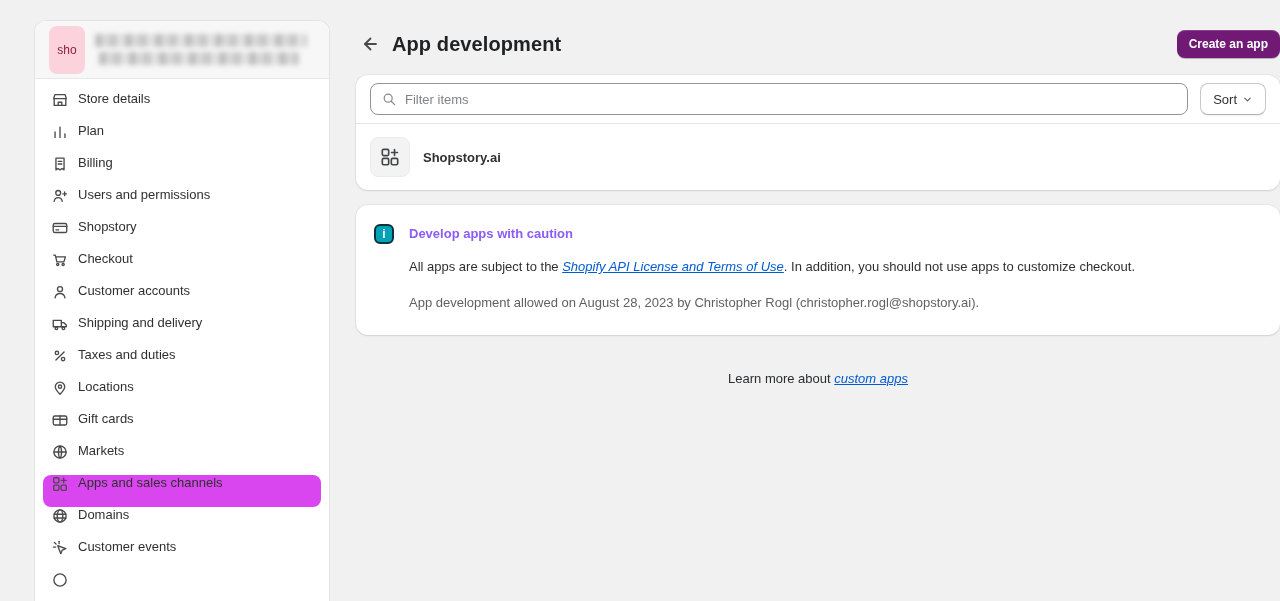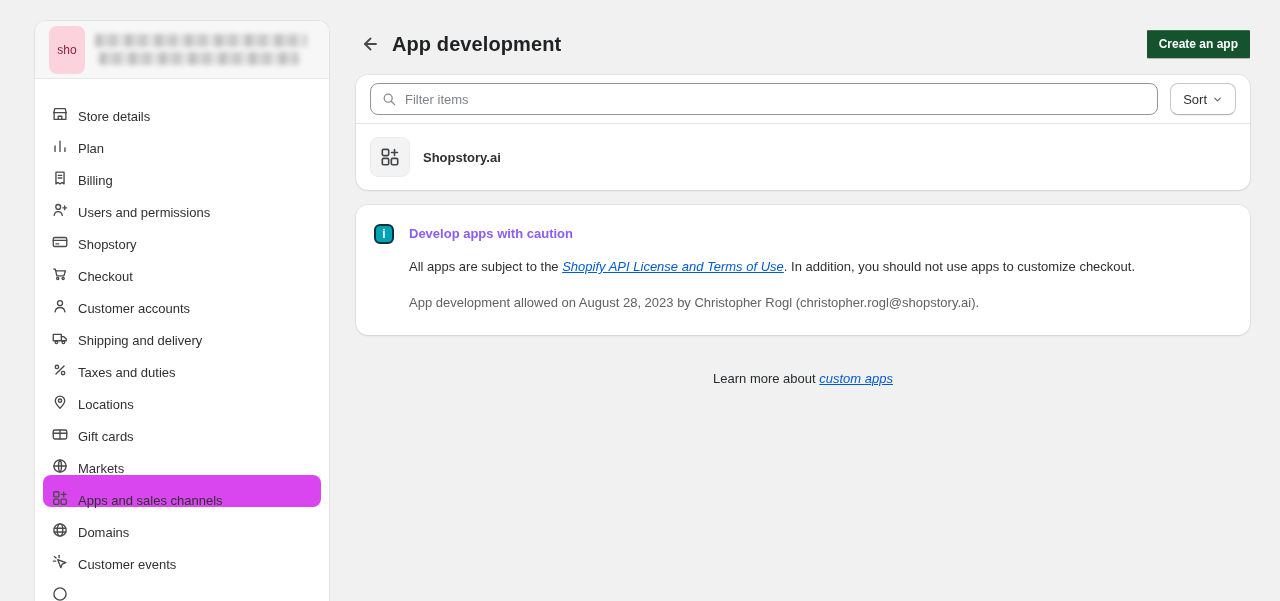--- a/index.html
+++ b/index.html
@@ -31,38 +31,38 @@
   .redacted { display:flex; flex-direction:column; gap:5px; filter:blur(2.5px); }
   .redacted .bar {
     height:13px; border-radius:2px;
     background:repeating-linear-gradient(90deg,#bfbfbf 0 7px,#dadada 7px 14px,#c8c8c8 14px 22px,#e2e2e2 22px 30px);
   }
   .redacted .bar1 { width:212px; }
   .redacted .bar2 { width:200px; margin-left:4px; }
 
   .nav { padding:12px 8px; }
   .nav-item {
-    display:flex; align-items:flex-end; gap:9px;
+    display:flex; align-items:flex-start; gap:9px;
     height:32px; padding:0 8px; border-radius:8px;
     font-size:13px; color:#303030; cursor:pointer;
   }
   .nav-item.selected { background:#d946ef; font-weight:500; }
   .nav-item .lbl { line-height:1; padding-top:1px; }
 
   
-  .main { margin-left:356px; margin-right:30px; }
+  .main { margin-left:356px; }
   .page-header { display:flex; align-items:center; padding-top:30px; }
   .back-btn {
     width:28px; height:28px; border:none; background:transparent; border-radius:8px;
     display:flex; align-items:center; justify-content:center; cursor:pointer; color:#4a4a4a;
   }
   .page-title { font-size:20px; font-weight:700; color:#202223; margin-left:8px; letter-spacing:.1px; }
   .primary-btn {
-    margin-left:auto; background:#14532d; color:#ffffff; font-size:12px; font-weight:600;
-    font-family:inherit; padding:7px 12px; border:none; border-radius:1px; cursor:pointer;
+    margin-left:auto; background:#701a75; color:#ffffff; font-size:12px; font-weight:600;
+    font-family:inherit; padding:7px 12px; border:none; border-radius:8px; cursor:pointer;
     box-shadow: inset 0 1px 0 rgba(255,255,255,.18), 0 1px 0 rgba(0,0,0,.25);
   }
 
   .card {
     background:#ffffff; border-radius:12px;
     box-shadow: 0 1px 2px rgba(0,0,0,.09), 0 0 0 1px rgba(0,0,0,.045);
   }
   .apps-card { margin-top:17px; overflow:hidden; }
   .filter-row { display:flex; gap:12px; padding:8px 14px; }
   .filter-box { position:relative; flex:1; }

